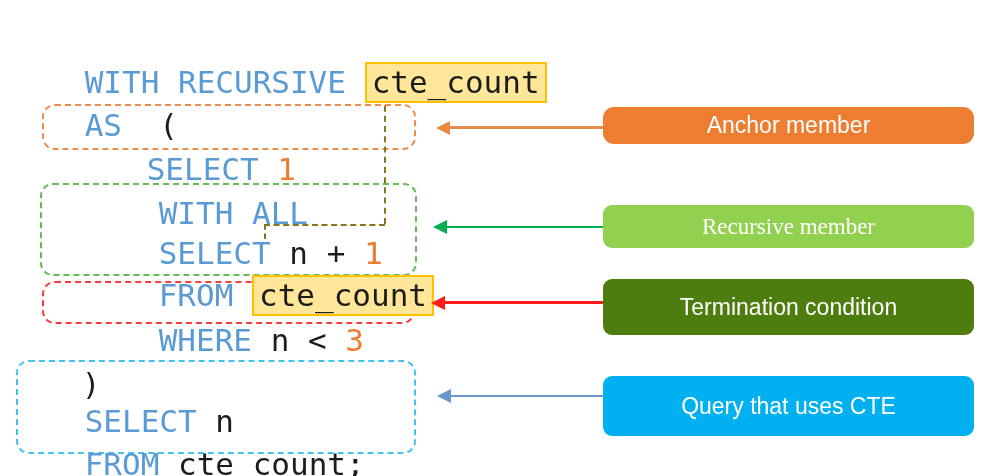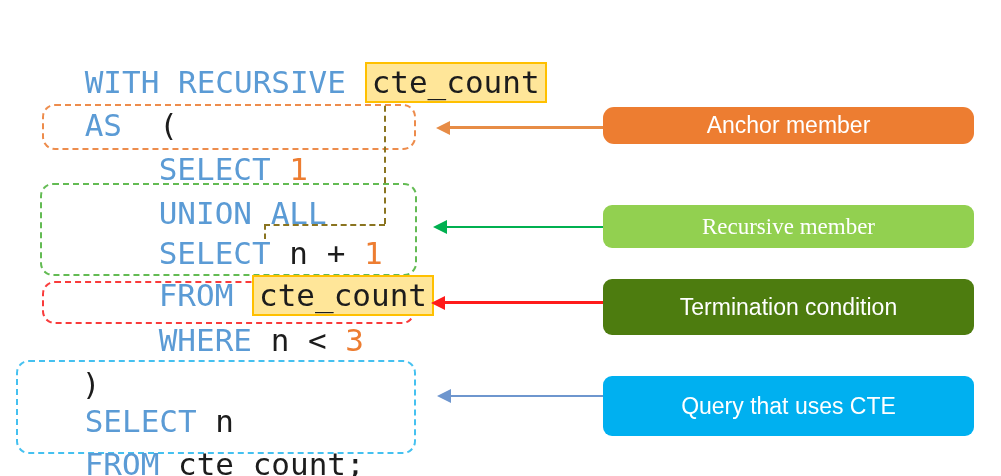--- a/index.html
+++ b/index.html
@@ -83,26 +83,26 @@
   <div class="conn head-up"></div>
 
   <div class="codeline" style="left:10px; top:19px;">
     <span class="kw">WITH RECURSIVE</span><span class="pl"> </span><span class="hl">cte_count</span>
   </div>
 
   <div class="codeline" style="left:10px; top:62px;">
     <span class="kw">AS</span><span class="pl">  (</span>
   </div>
 
-  <div class="codeline" style="left:84px; top:106px;text-align:right;">
+  <div class="codeline" style="left:72px; top:106px;text-align:right;">
     <span class="kw">SELECT </span><span class="num">1</span>
   </div>
 
   <div class="codeline" style="left:84px; top:150px;">
-    <span class="kw">UNION ALL</span>
+    <span class="kw">WITH ALL</span>
   </div>
 
   <div class="codeline" style="left:84px; top:190px;">
     <span class="kw">SELECT </span><span class="pl">n + </span><span class="num">1</span>
   </div>
 
   <div class="codeline" style="left:84px; top:232px;">
     <span class="kw">FROM </span><span class="hl">cte_count</span>
   </div>
 

